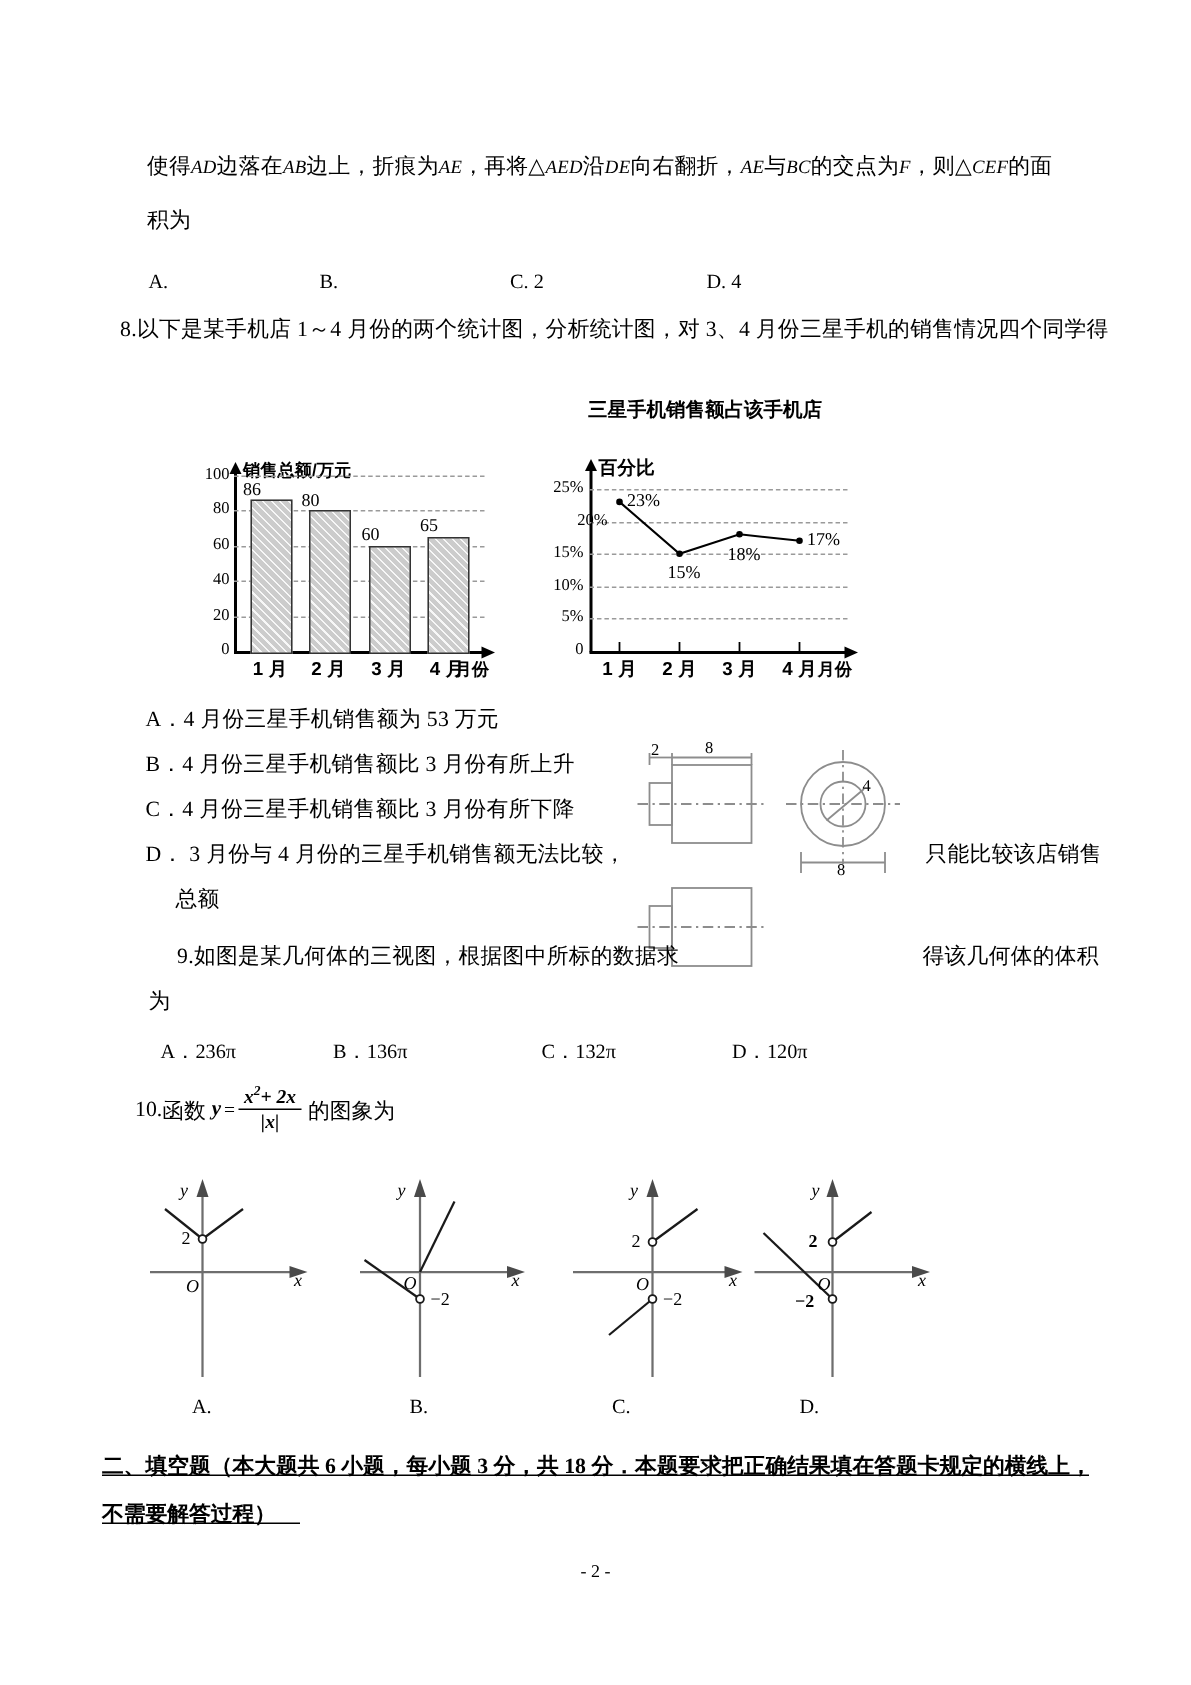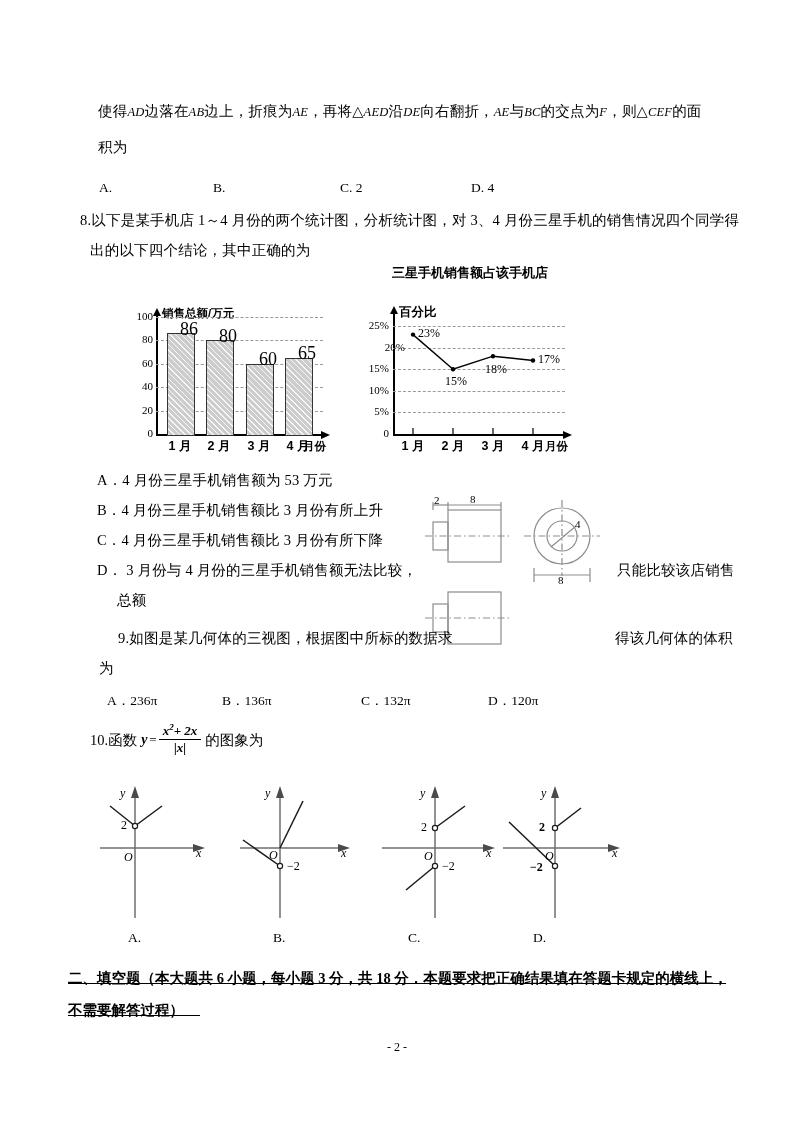--- a/index.html
+++ b/index.html
@@ -68,23 +68,23 @@
     background-color: #cccccc;
     background-image: repeating-linear-gradient(
         45deg,
         rgba(255,255,255,0.85) 0px,
         rgba(255,255,255,0.85) 1px,
         rgba(0,0,0,0) 1px,
         rgba(0,0,0,0) 4px);
   }
   .bar-label {
     position: absolute;
-    font-size: 18px;
+    font-size: 12px;
     font-family: "Liberation Serif", serif;
-    text-align: right;
+    text-align: left;
     white-space: nowrap;
   }
   .axis-name {
     position: absolute;
     font-size: 11.5px;
     font-weight: 700;
     font-family: "Liberation Sans", sans-serif;
     white-space: nowrap;
   }
   .arrow-up {
@@ -160,21 +160,20 @@
     <span>2</span>
   </div>
   <div class="abs opt-letter" style="left:471px; top:180px;">
     <span>D.</span>
     <span>4</span>
   </div>
 
   <div class="abs body-line" style="left:80px; top:205px;">
     <span style="font-family:'Liberation Serif',serif;">8.</span><span>以下是某手机店 1～4 月份的两个统计图，分析统计图，对 3、4 月份三星手机的销售情况四个同学得</span>
   </div>
-  <div class="abs body-line" style="left:90px; top:235px;">出的以下四个结论，其中正确的为</div>
 
   <div class="abs" style="left:110px; top:280px; width:230px; height:175px;">
 
     <div class="axis-line" style="left:46px; top:36px; width:1.6px; height:119px;"></div>
     <div class="arrow-up" style="left:42.8px; top:28px;"></div>
 
     <div class="axis-line" style="left:46px; top:154px; width:167px; height:1.6px;"></div>
     <div class="arrow-right" style="left:211px; top:150.5px;"></div>
 
     <div class="axis-name" style="left:52px; top:26px;">销售总额/万元</div>

